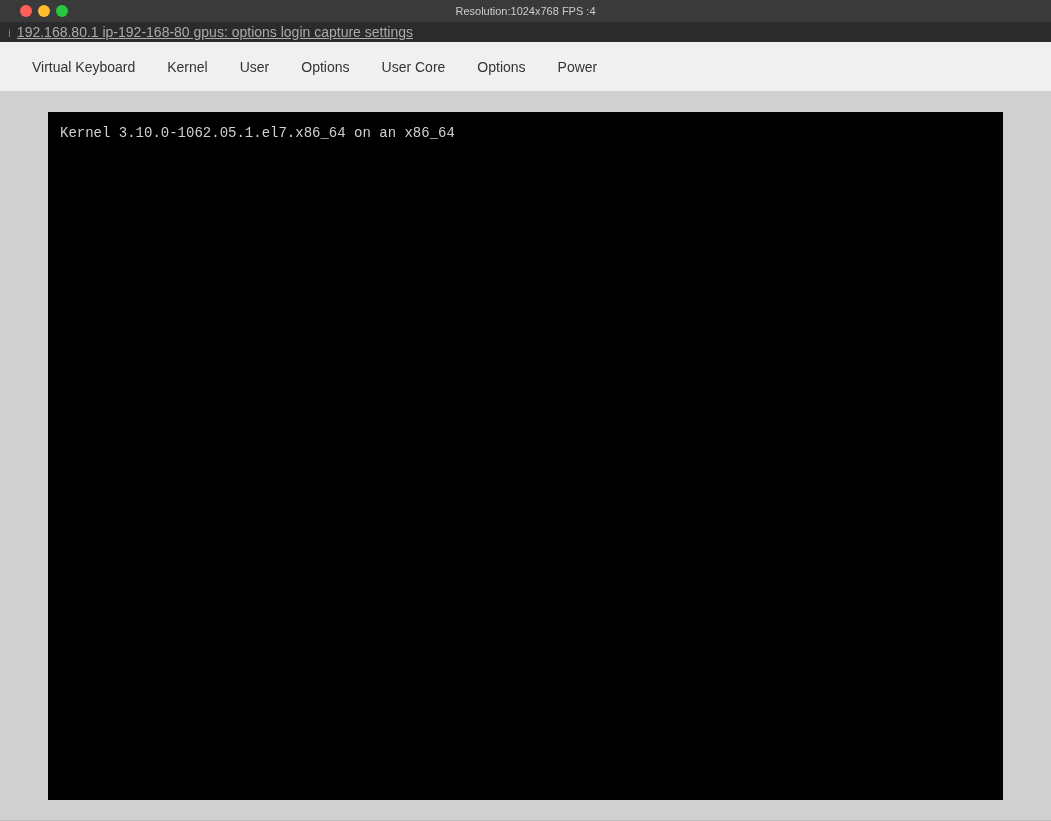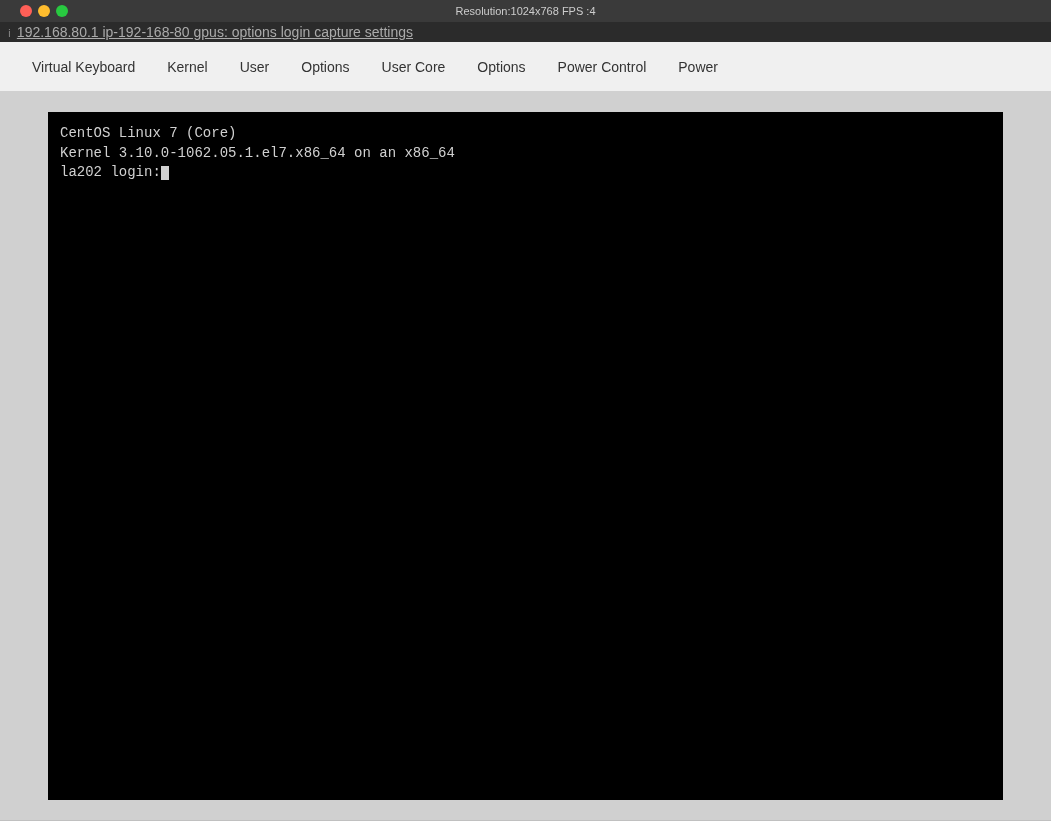--- a/index.html
+++ b/index.html
@@ -149,24 +149,21 @@
   <span class="topbar-text">192.168.80.1  ip-192-168-80 gpus: options login capture settings</span>
 </div>
 
 <div class="menubar" id="menubar">
 <div class="menu-item">Virtual Keyboard</div>
     <div class="menu-item">Kernel</div>
     <div class="menu-item">User</div>
     <div class="menu-item">Options</div>
     <div class="menu-item">User Core</div>
     <div class="menu-item">Options</div>
-    <div class="menu-item">Power Control</div>
     <div class="menu-item">Power</div>
   </div>
 
 <div class="main-content">
   <div class="terminal" id="terminal">
-  <div class="terminal-line">CentOS Linux 7 (Core)</div>
       <div class="terminal-line">Kernel 3.10.0-1062.05.1.el7.x86_64 on an x86_64</div>
       <div class="terminal-line"></div>
-      <div class="terminal-line">la202 login:<span class="cursor"></span></div>
     </div>
 </div>
 
 </body></html>

